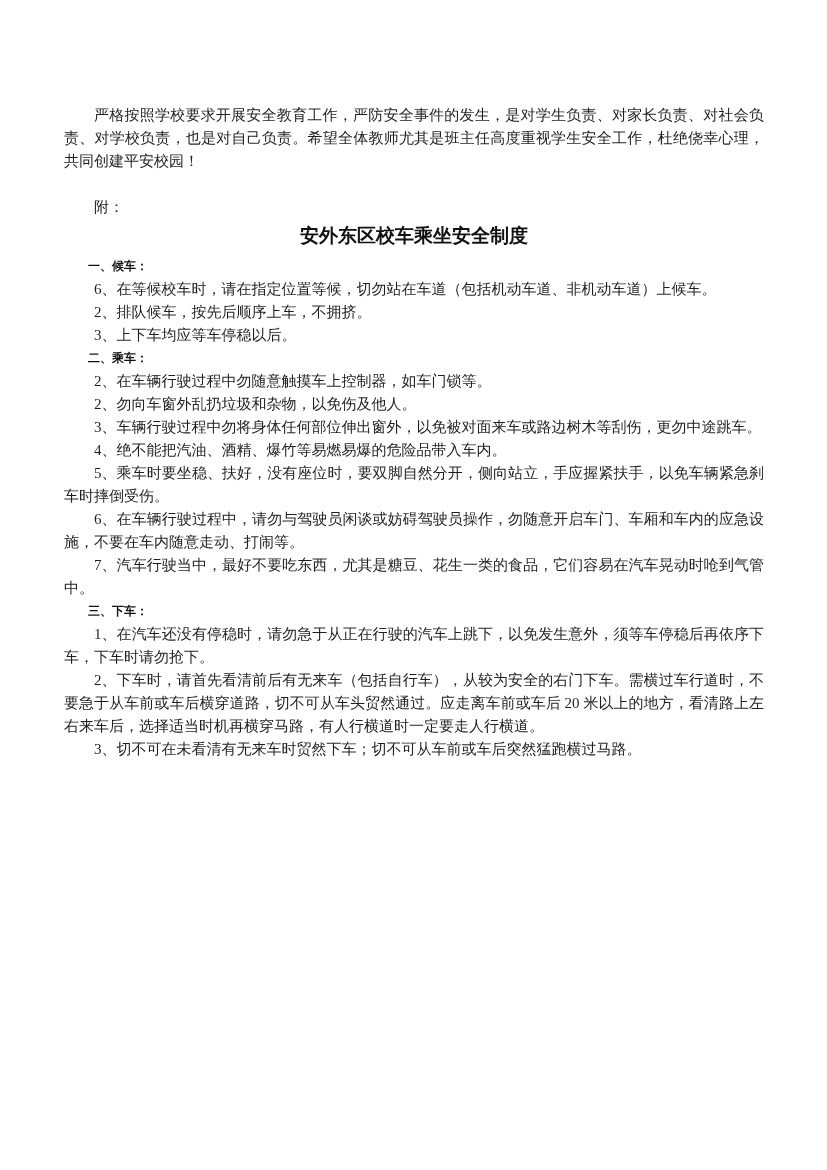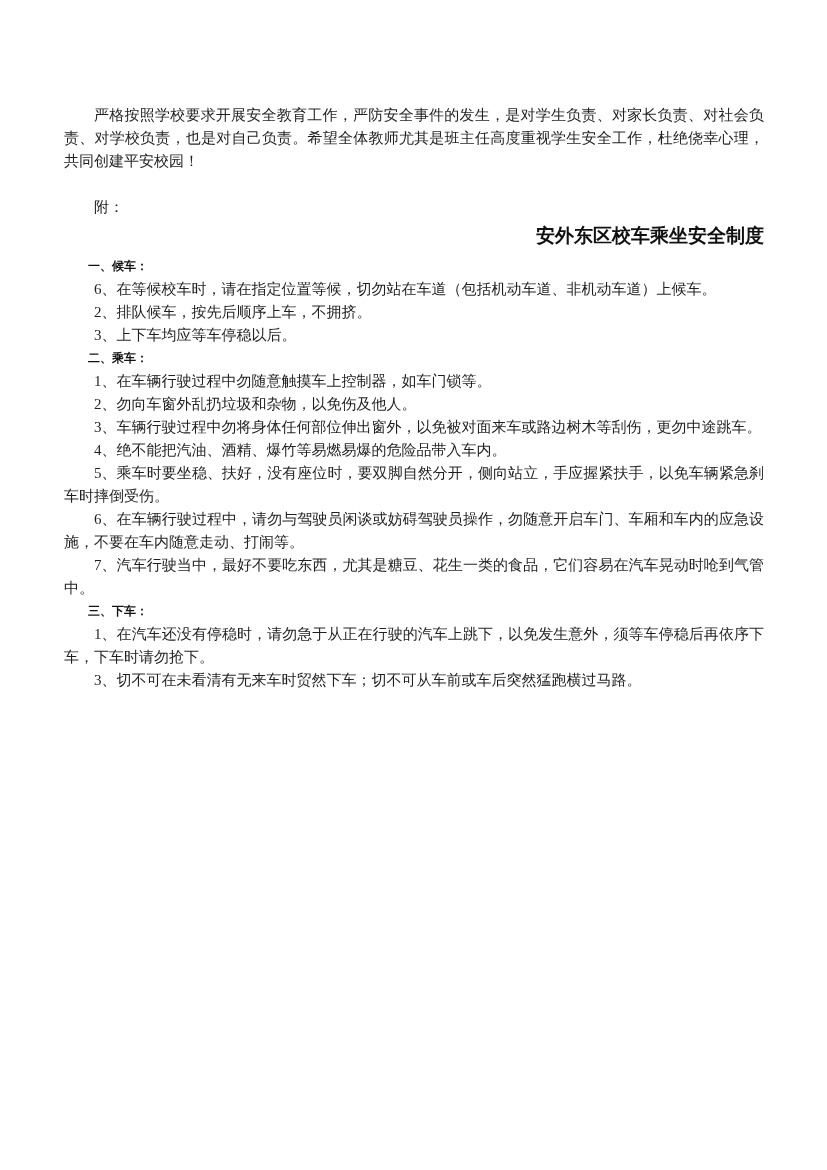--- a/index.html
+++ b/index.html
@@ -33,21 +33,21 @@
     font-size: 15px;
     line-height: 23px;
     text-indent: 2em;
     margin-top: 23px;
   }
   .doc-title {
     font-family: "Liberation Sans", "DejaVu Sans", sans-serif;
     font-weight: bold;
     font-size: 19px;
     line-height: 26px;
-    text-align: right;
+    text-align: center;
     margin-top: 4px;
     margin-bottom: 6px;
     color: #111;
   }
   .section-heading {
     font-family: "Liberation Sans", "DejaVu Sans", sans-serif;
     font-weight: bold;
     font-size: 12px;
     line-height: 23px;
     text-indent: 2em;
@@ -71,25 +71,26 @@
   <p class="attach-label">附：</p>
 
   <h1 class="doc-title">安外东区校车乘坐安全制度</h1>
 
   <p class="section-heading">一、候车：</p>
   <p class="item">6、在等候校车时，请在指定位置等候，切勿站在车道（包括机动车道、非机动车道）上候车。</p>
   <p class="item">2、排队候车，按先后顺序上车，不拥挤。</p>
   <p class="item">3、上下车均应等车停稳以后。</p>
 
   <p class="section-heading">二、乘车：</p>
-  <p class="item">1、在车辆行驶过程中勿随意触摸车上控制器，如车门锁等。</p>
+  <p class="item">2、在车辆行驶过程中勿随意触摸车上控制器，如车门锁等。</p>
   <p class="item">2、勿向车窗外乱扔垃圾和杂物，以免伤及他人。</p>
   <p class="item">3、车辆行驶过程中勿将身体任何部位伸出窗外，以免被对面来车或路边树木等刮伤，更勿中途跳车。</p>
   <p class="item">4、绝不能把汽油、酒精、爆竹等易燃易爆的危险品带入车内。</p>
   <p class="item">5、乘车时要坐稳、扶好，没有座位时，要双脚自然分开，侧向站立，手应握紧扶手，以免车辆紧急刹车时摔倒受伤。</p>
   <p class="item">6、在车辆行驶过程中，请勿与驾驶员闲谈或妨碍驾驶员操作，勿随意开启车门、车厢和车内的应急设施，不要在车内随意走动、打闹等。</p>
   <p class="item">7、汽车行驶当中，最好不要吃东西，尤其是糖豆、花生一类的食品，它们容易在汽车晃动时呛到气管中。</p>
 
   <p class="section-heading">三、下车：</p>
   <p class="item">1、在汽车还没有停稳时，请勿急于从正在行驶的汽车上跳下，以免发生意外，须等车停稳后再依序下车，下车时请勿抢下。</p>
+  <p class="item">2、下车时，请首先看清前后有无来车（包括自行车），从较为安全的右门下车。需横过车行道时，不要急于从车前或车后横穿道路，切不可从车头贸然通过。应走离车前或车后 20 米以上的地方，看清路上左右来车后，选择适当时机再横穿马路，有人行横道时一定要走人行横道。</p>
   <p class="item">3、切不可在未看清有无来车时贸然下车；切不可从车前或车后突然猛跑横过马路。</p>
 
 </div>
 
 </body></html>

